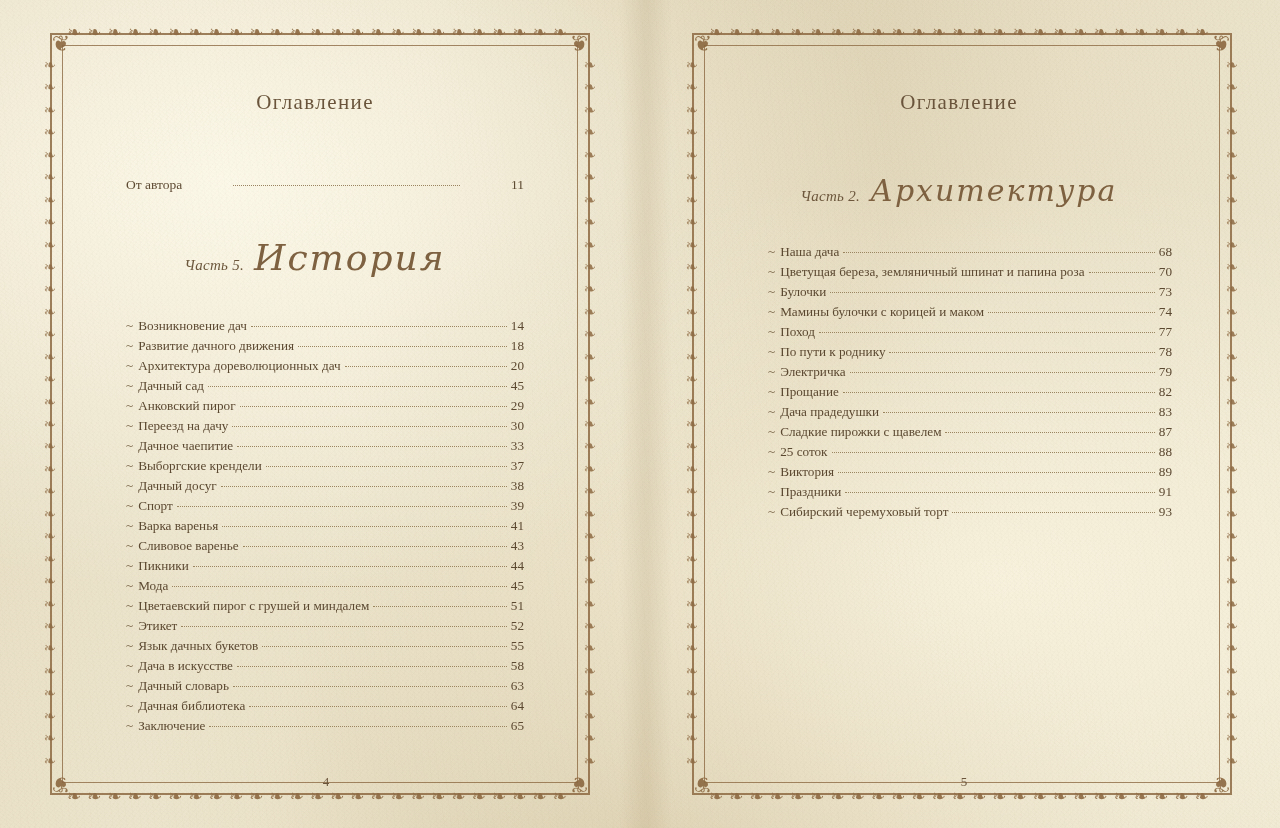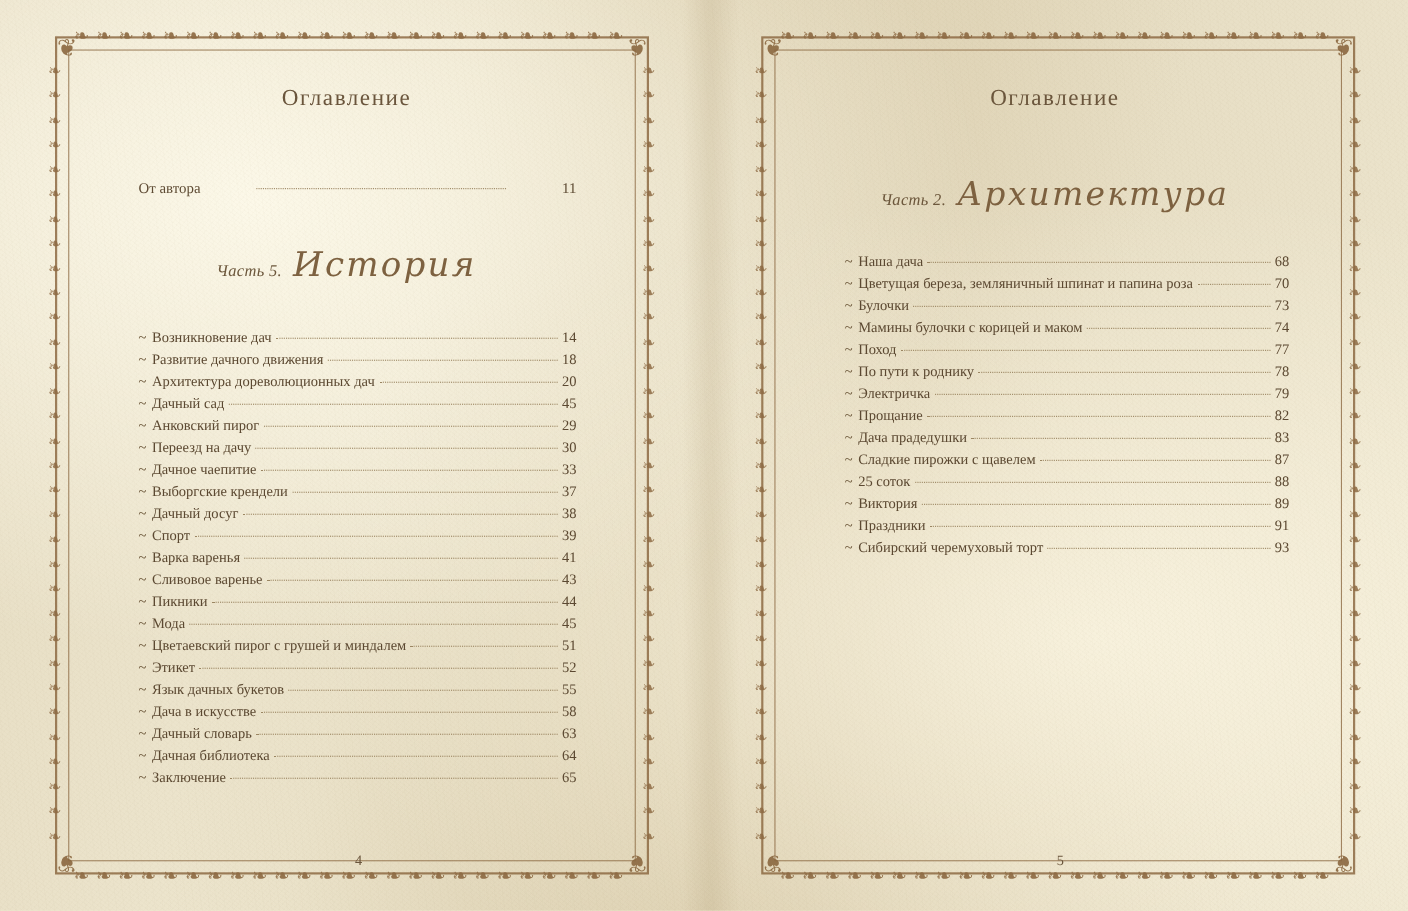--- a/index.html
+++ b/index.html
@@ -132,21 +132,21 @@
   }
   .corner.tl { left: -6px;  top: -6px; }
   .corner.tr { right: -6px; top: -6px; transform: scaleX(-1); }
   .corner.bl { left: -6px;  bottom: -6px; transform: scaleY(-1); }
   .corner.br { right: -6px; bottom: -6px; transform: scale(-1,-1); }
 
   
   .content {
     position: absolute;
     left: 80px;
-    top: 76px;
+    top: 90px;
     width: 470px;
   }
   .page.right .content { left: 84px; }
 
   .toc-title {
     font-family: "Liberation Serif", serif;
     font-size: 21px;
     color: #6a553c;
     letter-spacing: 1.4px;
     text-align: center;
@@ -183,21 +183,21 @@
   .part-head .part-num {
     font-size: 15px;
     font-style: italic;
     color: #6c573c;
     letter-spacing: .3px;
     margin-top: 12px;
   }
   .part-head .part-name {
     font-family: "DejaVu Serif", serif;
     font-style: italic;
-    font-size: 31px;
+    font-size: 36px;
     letter-spacing: 2px;
     color: #7d6140;
     margin-left: 10px;
   }
   .page.right .part-head { margin: 58px 0 34px 0; }
   .page.right .part-head .part-name { font-size: 30px; }
 
   .toc-list {
     list-style: none;
     margin: 0;

